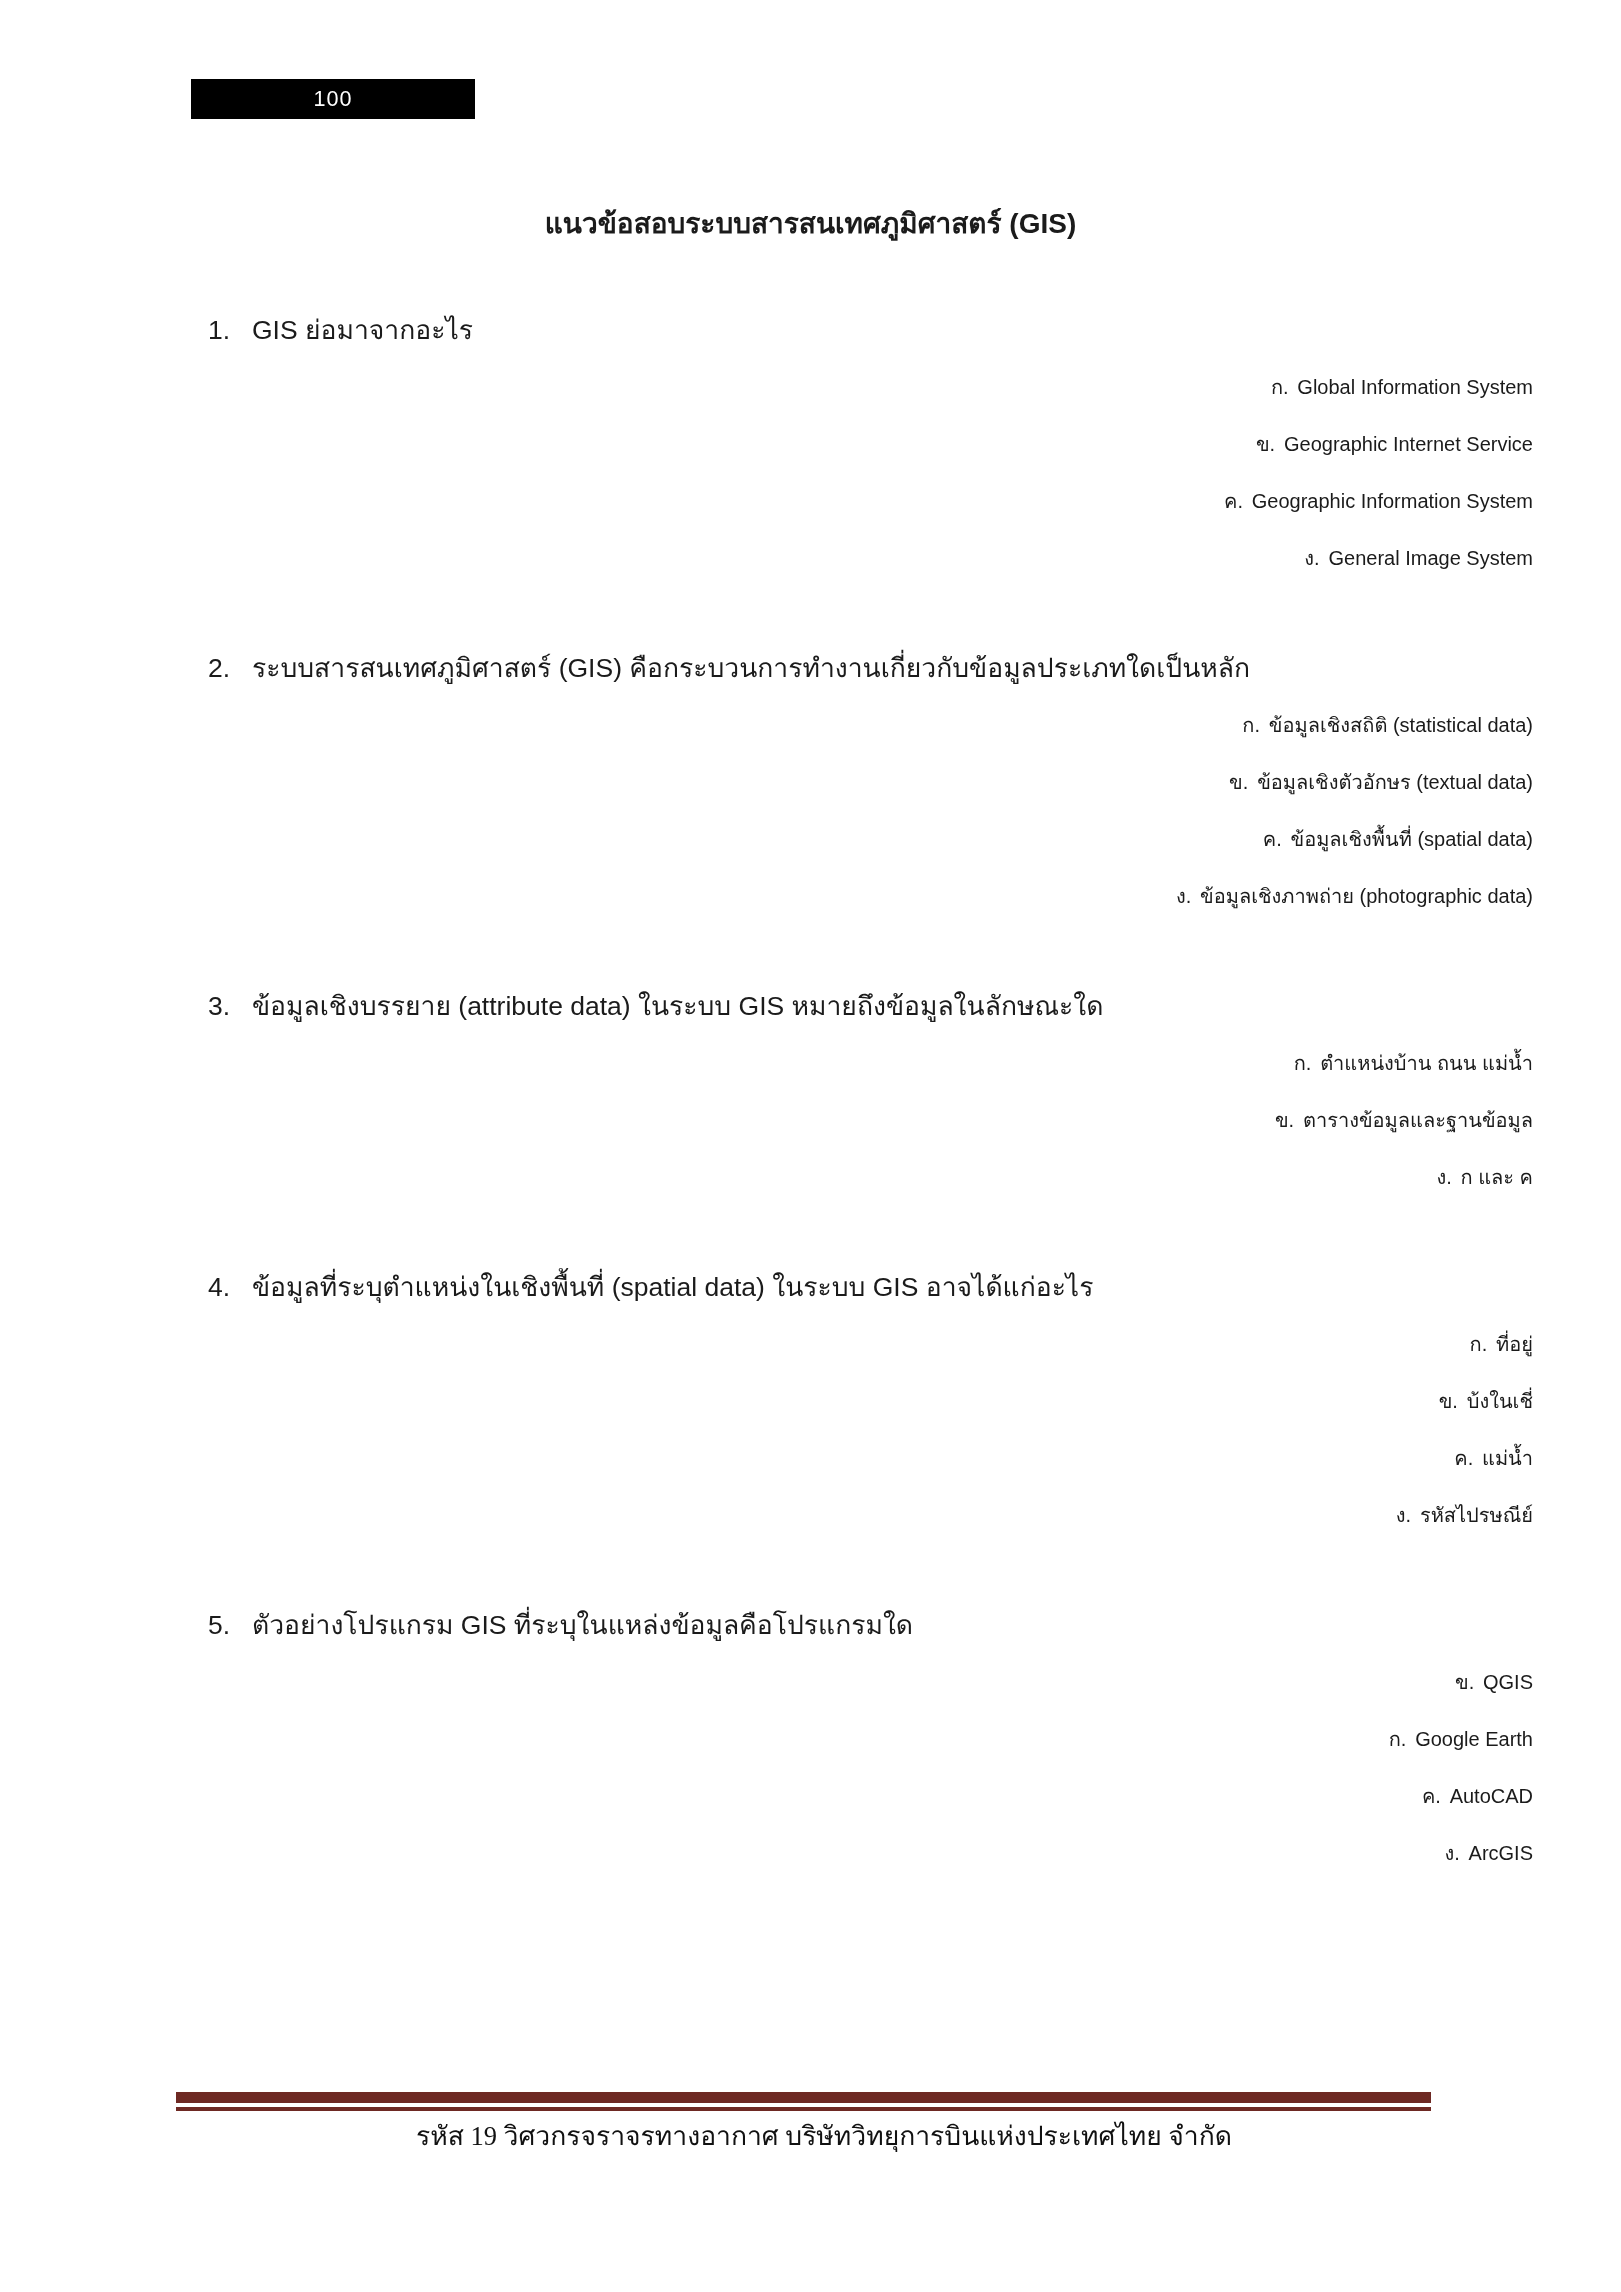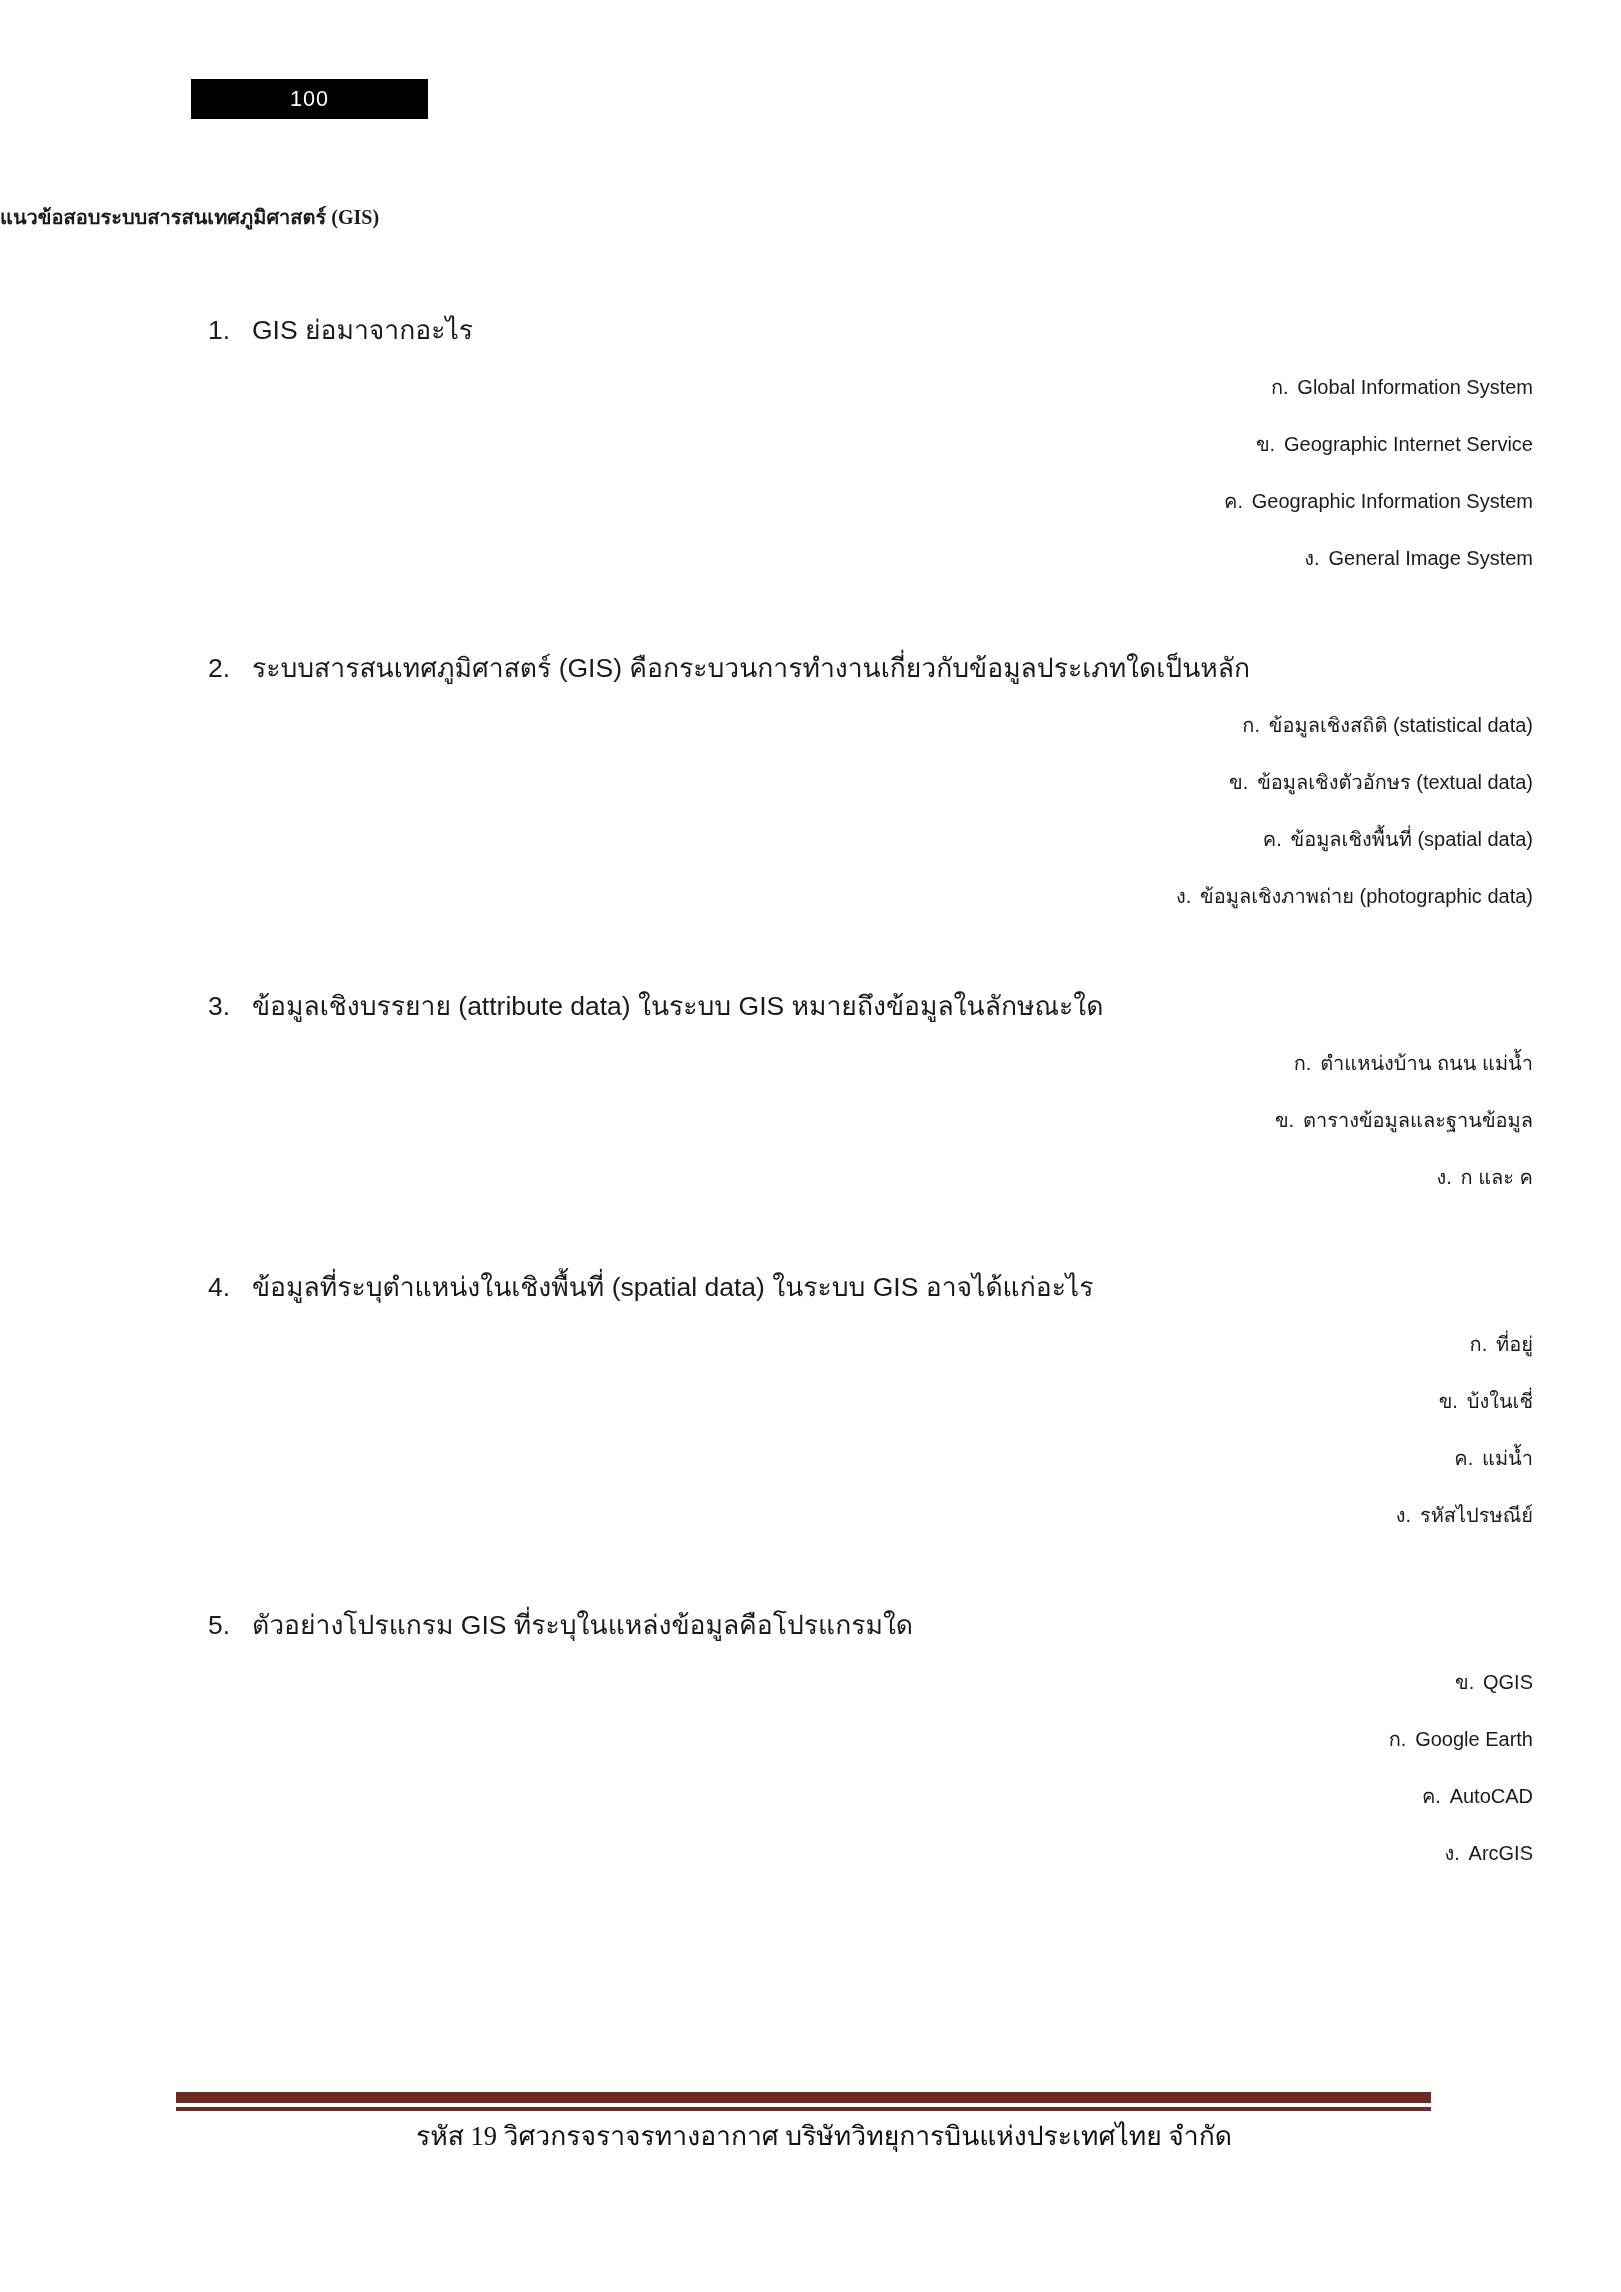--- a/index.html
+++ b/index.html
@@ -13,39 +13,38 @@
     height: 2293px;
     background: #ffffff;
     font-family: "Liberation Sans", sans-serif;
     color: #1b1b1b;
     overflow: hidden;
   }
   .page-number-box {
     position: absolute;
     left: 191px;
     top: 79px;
-    width: 237px;
+    width: 284px;
     height: 40px;
     background: #000000;
     color: #ffffff;
     display: flex;
     align-items: center;
     justify-content: center;
     font-size: 21.6px;
     letter-spacing: 1px;
   }
   .doc-title {
     position: absolute;
     top: 201px;
     left: 0;
     width: 100%;
-    text-align: left;
+    text-align: center;
     font-weight: bold;
-    font-size: 20px;
-    font-family: Liberation Serif, serif;
+    font-size: 28px;
   }
   .questions {
     position: absolute;
     left: 208px;
     top: 302px;
     right: 88px;
   }
   .question-block {
     margin-bottom: 53px;
   }

